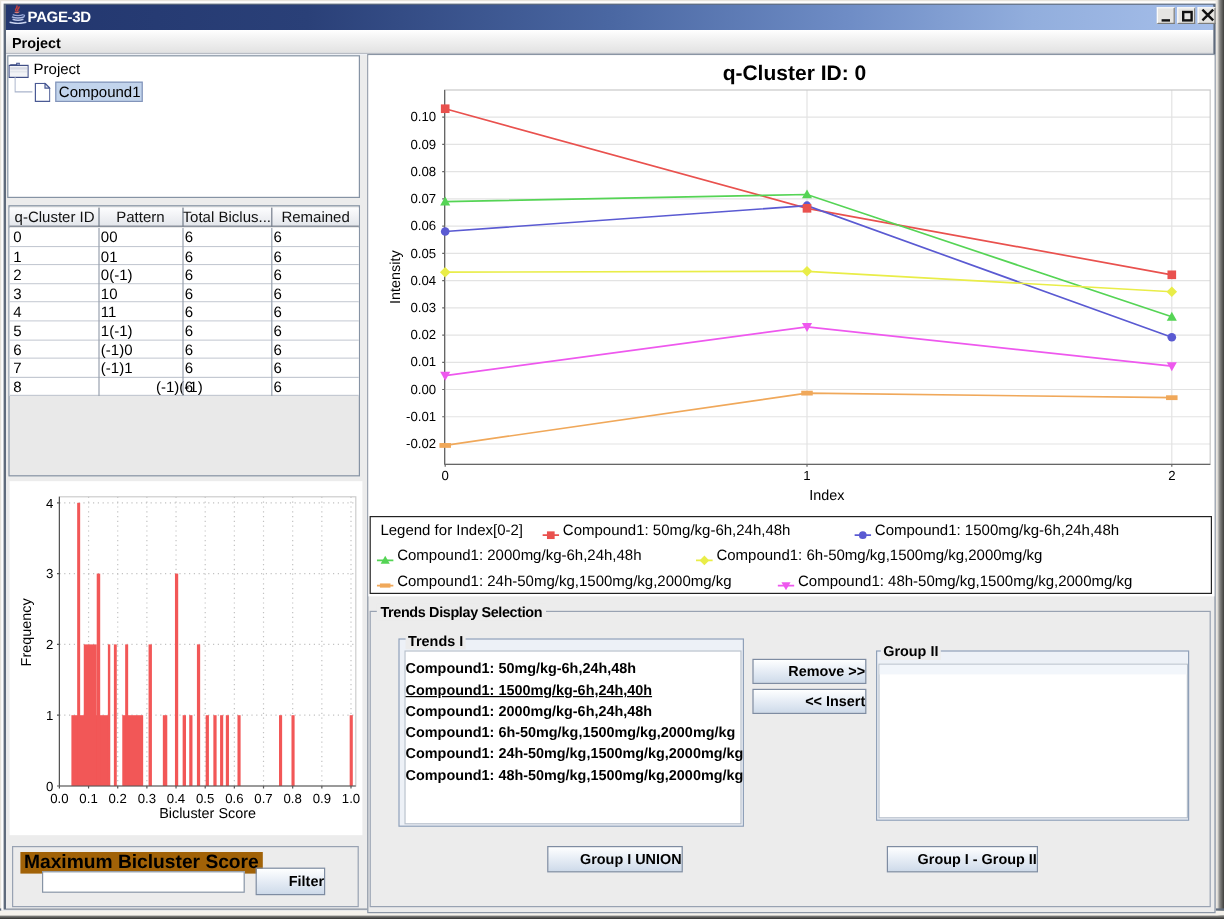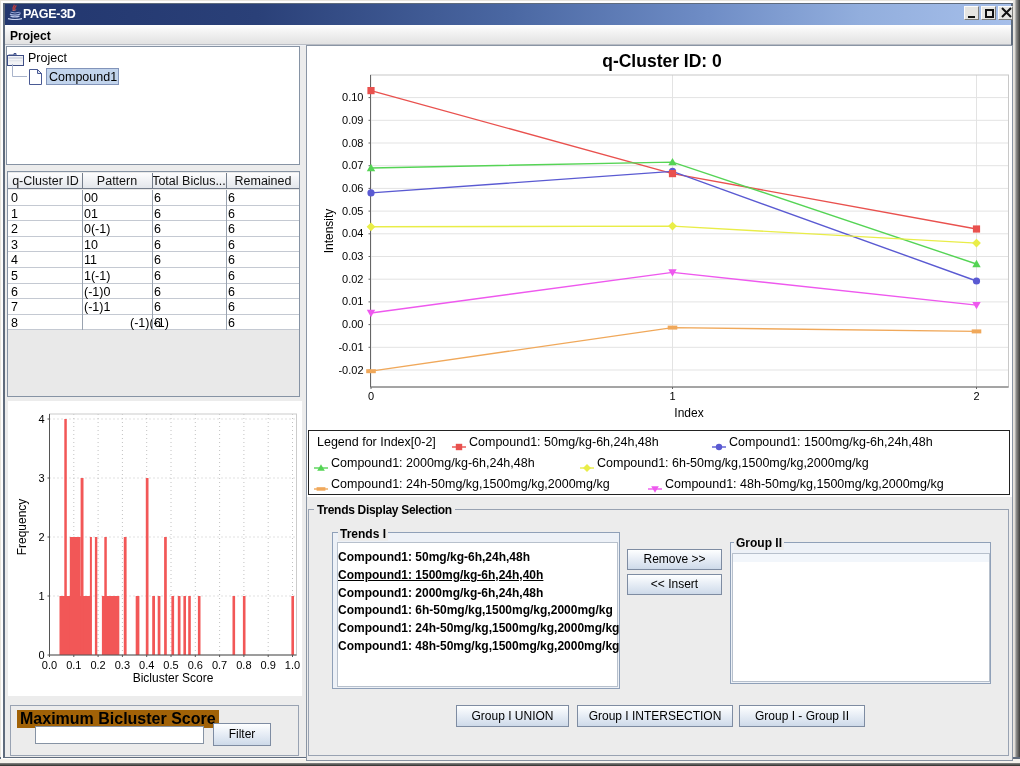--- a/index.html
+++ b/index.html
@@ -1,17 +1,17 @@
 <!DOCTYPE html>
 <html><head><meta charset="utf-8"><style>
 * { margin:0; padding:0; box-sizing:border-box; }
 body { width:1020px; height:766px; font-family:"Liberation Sans",sans-serif; overflow:hidden; background:#e8e4dc; }
 .abs { position:absolute; }
 .b { font-weight:bold; }
-.btn { position:absolute; border:1px solid #7e8ca2; background:linear-gradient(180deg,#feffff 0%,#e8eef6 45%,#d3deec 90%,#cdd9e8 100%); font-weight:normal; font-size:12px; color:#000; text-align:center; font-family:"Liberation Sans",sans-serif; }
+.btn { position:absolute; border:1px solid #7e8ca2; background:linear-gradient(180deg,#feffff 0%,#e8eef6 45%,#d3deec 90%,#cdd9e8 100%); font-weight:bold; font-size:12px; color:#000; text-align:right; font-family:"Liberation Sans",sans-serif; }
 </style></head>
 <body>
 <div class="abs" style="left:0;top:0;width:1020px;height:766px;">
 
   <div class="abs" style="left:0;top:0;width:100%;height:100%;background:#e8e4dc;"></div>
   <div class="abs" style="left:1014px;top:0;width:6px;height:100%;background:linear-gradient(90deg,#f6f3ee,#8a8a88 40%,#3e3e3c);"></div>
   <div class="abs" style="left:0;top:757px;width:100%;height:1.5px;background:#5f6b7c;"></div>
   <div class="abs" style="left:0;top:758.5px;width:100%;height:4px;background:#f5f2ec;"></div>
   <div class="abs" style="left:0;top:762.5px;width:100%;height:3.5px;background:linear-gradient(180deg,#8a8a88,#2c2c2a);"></div>
   <div class="abs" style="left:1px;top:1px;width:1012px;height:758px;background:#fdfdfd;"></div>
@@ -330,14 +330,13 @@
     <div class="abs b" style="left:338px;top:603.4px;font-size:12px;color:#000;">Compound1: 6h-50mg/kg,1500mg/kg,2000mg/kg</div>
     <div class="abs b" style="left:338px;top:621.2px;font-size:12px;color:#000;">Compound1: 24h-50mg/kg,1500mg/kg,2000mg/kg</div>
     <div class="abs b" style="left:338px;top:639.0px;font-size:12px;color:#000;">Compound1: 48h-50mg/kg,1500mg/kg,2000mg/kg</div>
     <div class="btn" style="left:627px;top:549px;width:95px;height:21px;line-height:19px;">Remove &gt;&gt;</div>
     <div class="btn" style="left:627px;top:574px;width:95px;height:21px;line-height:19px;">&lt;&lt; Insert</div>
     <div class="abs" style="left:729.5px;top:542px;width:261.5px;height:142px;border:1px solid #8fa0b8;background:#edf1f7;"></div>
     <div class="abs b" style="left:734px;top:536px;font-size:12px;color:#000;background:#ececec;padding:0 2px;">Group II</div>
     <div class="abs" style="left:731.5px;top:552.5px;width:258px;height:129.5px;background:#fff;border:1px solid #b7c0cc;"></div>
     <div class="abs" style="left:732.5px;top:553.5px;width:256px;height:8px;background:#f2f6fb;"></div>
     <div class="btn" style="left:456px;top:705px;width:113px;height:22px;line-height:20px;">Group I UNION</div>
-    <div class="btn" style="left:577px;top:705px;width:156px;height:22px;line-height:20px;">Group I INTERSECTION</div>
     <div class="btn" style="left:739px;top:705px;width:126px;height:22px;line-height:20px;">Group I - Group II</div>
   </div>
 </body></html>

